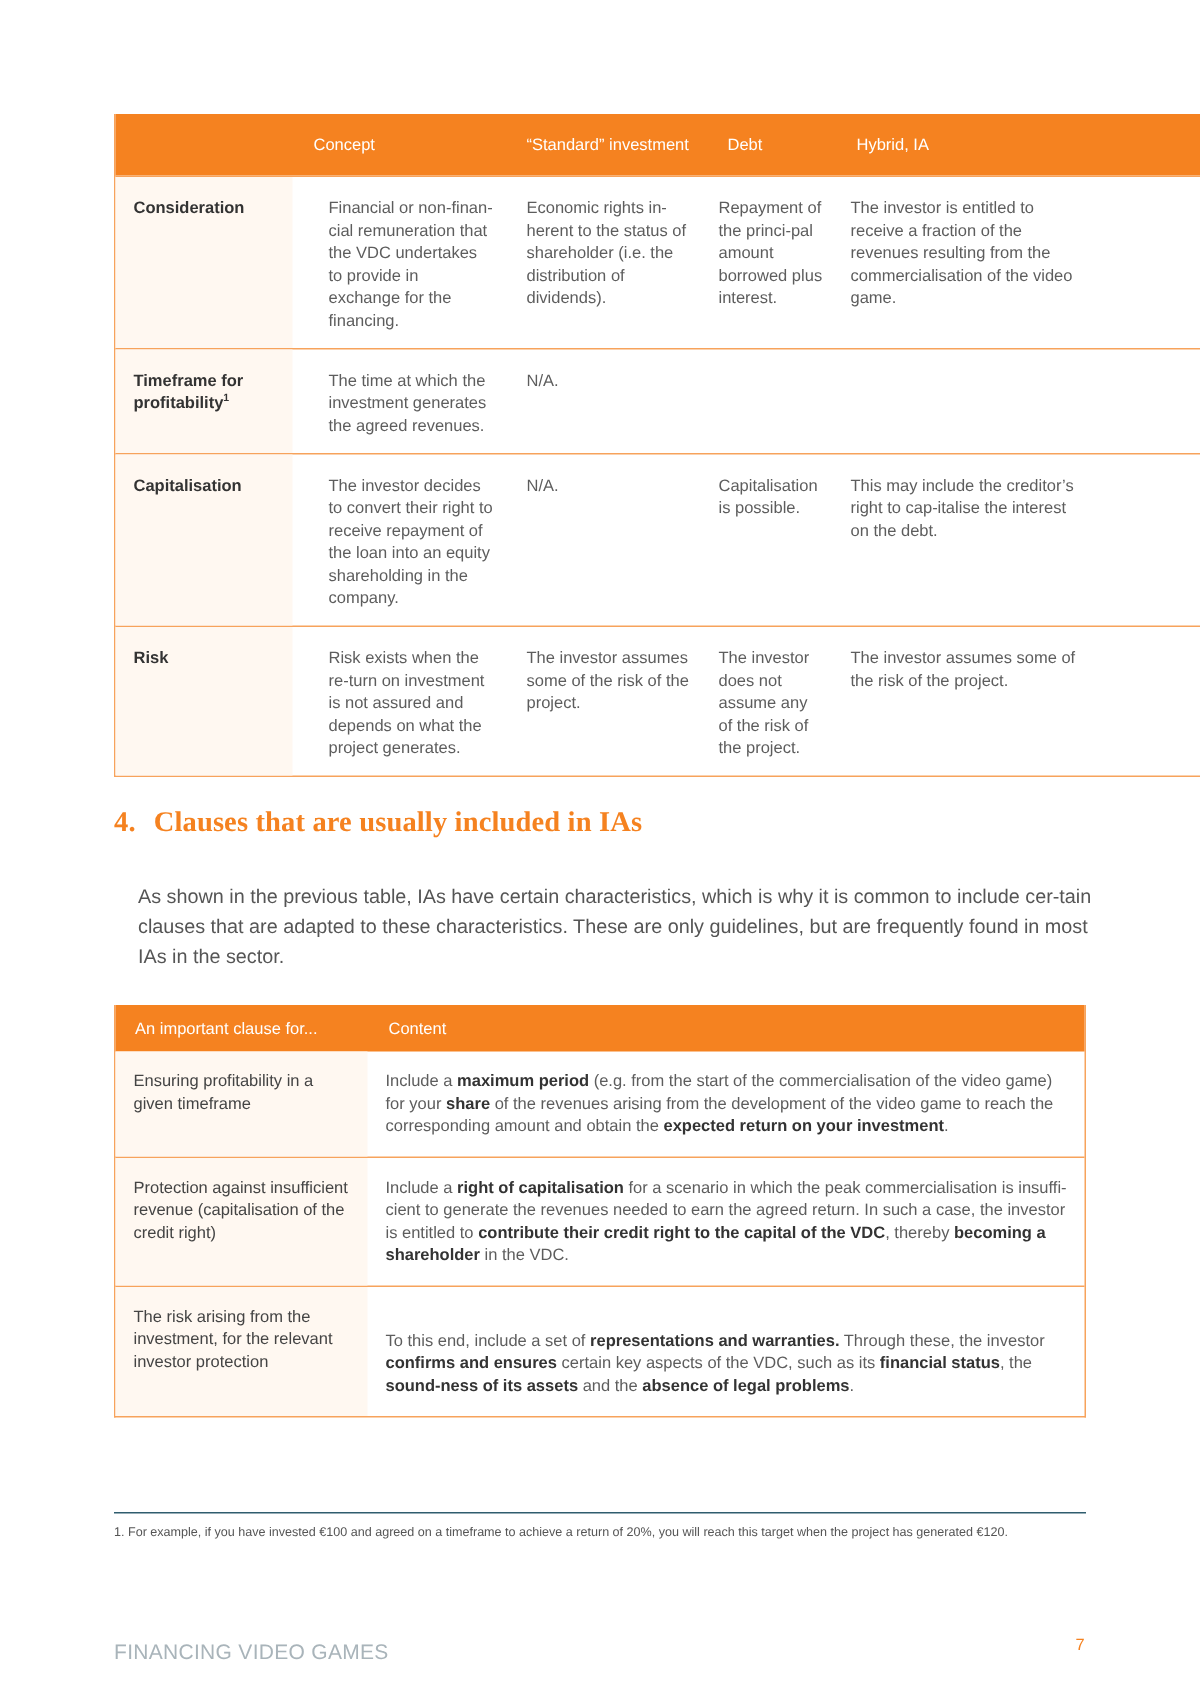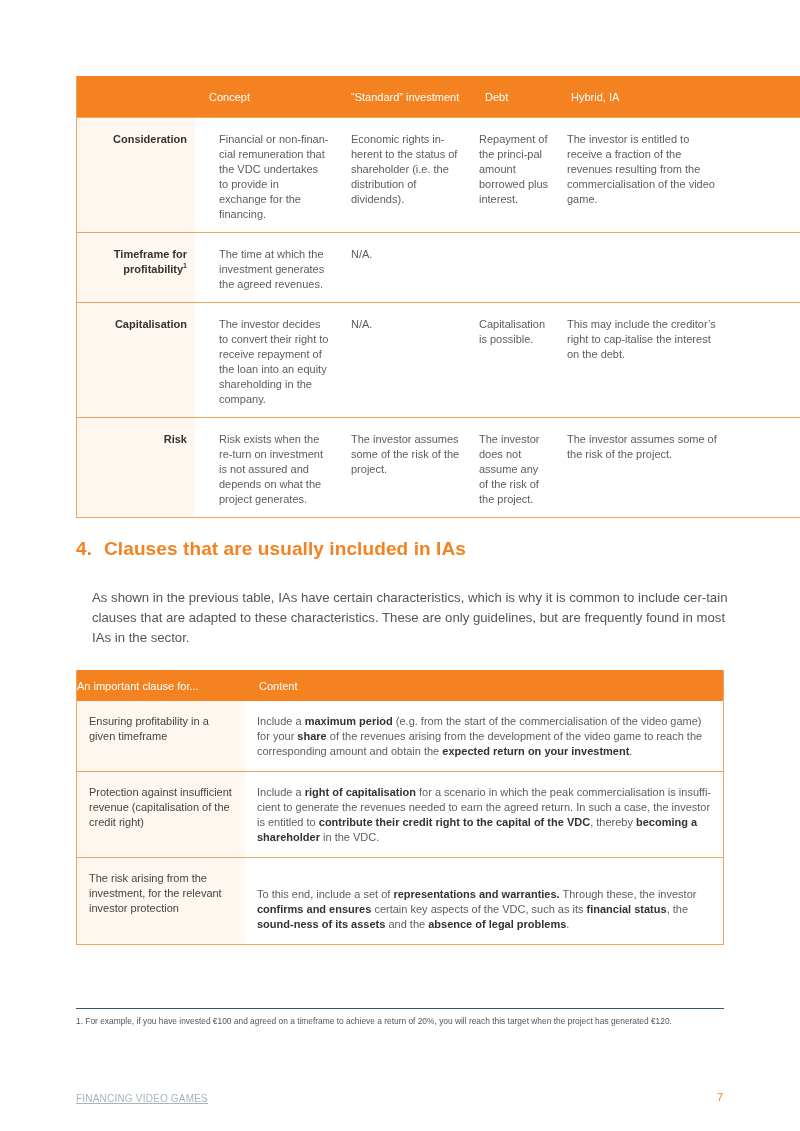--- a/index.html
+++ b/index.html
@@ -5,48 +5,48 @@
     * { box-sizing: border-box; margin: 0; padding: 0; }
     html, body { width: 800px; height: 1131px; background: #ffffff; }
     body { position: relative; font-family: "Liberation Sans", "DejaVu Sans", sans-serif; color: #5d5d5d; }
 
     .table1 { position: absolute; left: 76px; top: 76px; width: 756px; border: 1.5px solid #f7a35c; border-top: none; }
     .t1-head { display: grid; grid-template-columns: 118px 142px 134px 86px 168px; background: #f58220; height: 41px; color: #ffffff; font-size: 11px; }
     .t1-head .c { display: flex; align-items: center; padding-left: 14px; line-height: 14px; }
     .t1-head .c:first-child { padding-left: 12px; }
     .t1-row { display: grid; grid-template-columns: 118px 142px 134px 86px 168px; border-top: 1.5px solid #f7a35c; font-size: 11px; line-height: 15px; }
     .t1-row .c { padding: 14px 8px 10px 10px; }
-    .t1-row .lbl { background: #fff8f1; padding-left: 12px; color: #333; font-weight: 600; text-align: right; }
+    .t1-row .lbl { background: #fff8f1; padding-left: 12px; color: #333; font-weight: 600; }
     .t1-row .c:nth-child(2) { padding-left: 24px; }
     .t1-row .c:nth-child(3) { padding-left: 14px; }
     .t1-row .c:nth-child(4) { padding-left: 8px; }
     .t1-row .c:nth-child(5) { padding-left: 10px; }
     .t1-row:first-of-type { border-top: none; }
     sup { font-size: 7px; vertical-align: super; line-height: 0; }
 
-    .h2 { position: absolute; left: 76px; top: 538px; font-size: 19px; font-weight: bold; color: #f58220; letter-spacing: 0.1px; }
+    .h2 { position: absolute; left: 76px; top: 538px; font-size: 19px; font-weight: bold; color: #f58220; letter-spacing: 0.1px; font-family: Liberation Serif, serif; }
     .h2 .num { margin-right: 12px; }
     .intro { position: absolute; left: 92px; top: 588px; width: 650px; font-size: 13.2px; line-height: 20px; color: #555; }
 
     .table2 { position: absolute; left: 76px; top: 670px; width: 648px; border: 1.5px solid #f7a35c; border-top: none; }
     .t2-head { display: grid; grid-template-columns: 168px 480px; background: #f58220; height: 31px; color: #fff; font-size: 11px; }
     .t2-head .c { display: flex; align-items: center; padding-left: 14px; }
-    .t2-head .c:first-child { padding-left: 0; }
+    .t2-head .c:first-child { padding-left: 13px; }
     .t2-row { display: grid; grid-template-columns: 168px 480px; border-top: 1.5px solid #f7a35c; font-size: 11px; line-height: 15px; }
     .t2-row .c { padding: 13px 10px 12px 12px; }
     .t2-row .lbl { background: #fff8f1; color: #444; }
     .t2-row .c:nth-child(2) { padding-left: 12px; }
     .t2-head + .t2-row { border-top: none; }
     b { color: #333; font-weight: bold; }
     .m { color: #333; font-weight: 600; }
     .para2 { margin-top: 16px; }
 
     .fn-rule { position: absolute; left: 76px; top: 1008px; width: 648px; height: 1px; background: #2f5d6e; }
     .footnote { position: absolute; left: 76px; top: 1016px; width: 648px; font-size: 8.4px; line-height: 11px; color: #555; }
-    .footer-left { position: absolute; left: 76px; top: 1093px; font-size: 10px; color: #a9b4ba; letter-spacing: 0.2px; text-decoration: underline; }
+    .footer-left { position: absolute; left: 76px; top: 1093px; font-size: 14px; color: #a9b4ba; letter-spacing: 0.2px; }
     .footer-right { position: absolute; left: 717px; top: 1091px; font-size: 11px; color: #f58220; }
   </style>
 </head>
 <body>
 
 <div class="table1">
   <div class="t1-head">
     <div class="c"></div>
     <div class="c">Concept</div>
     <div class="c">“Standard” investment</div>

